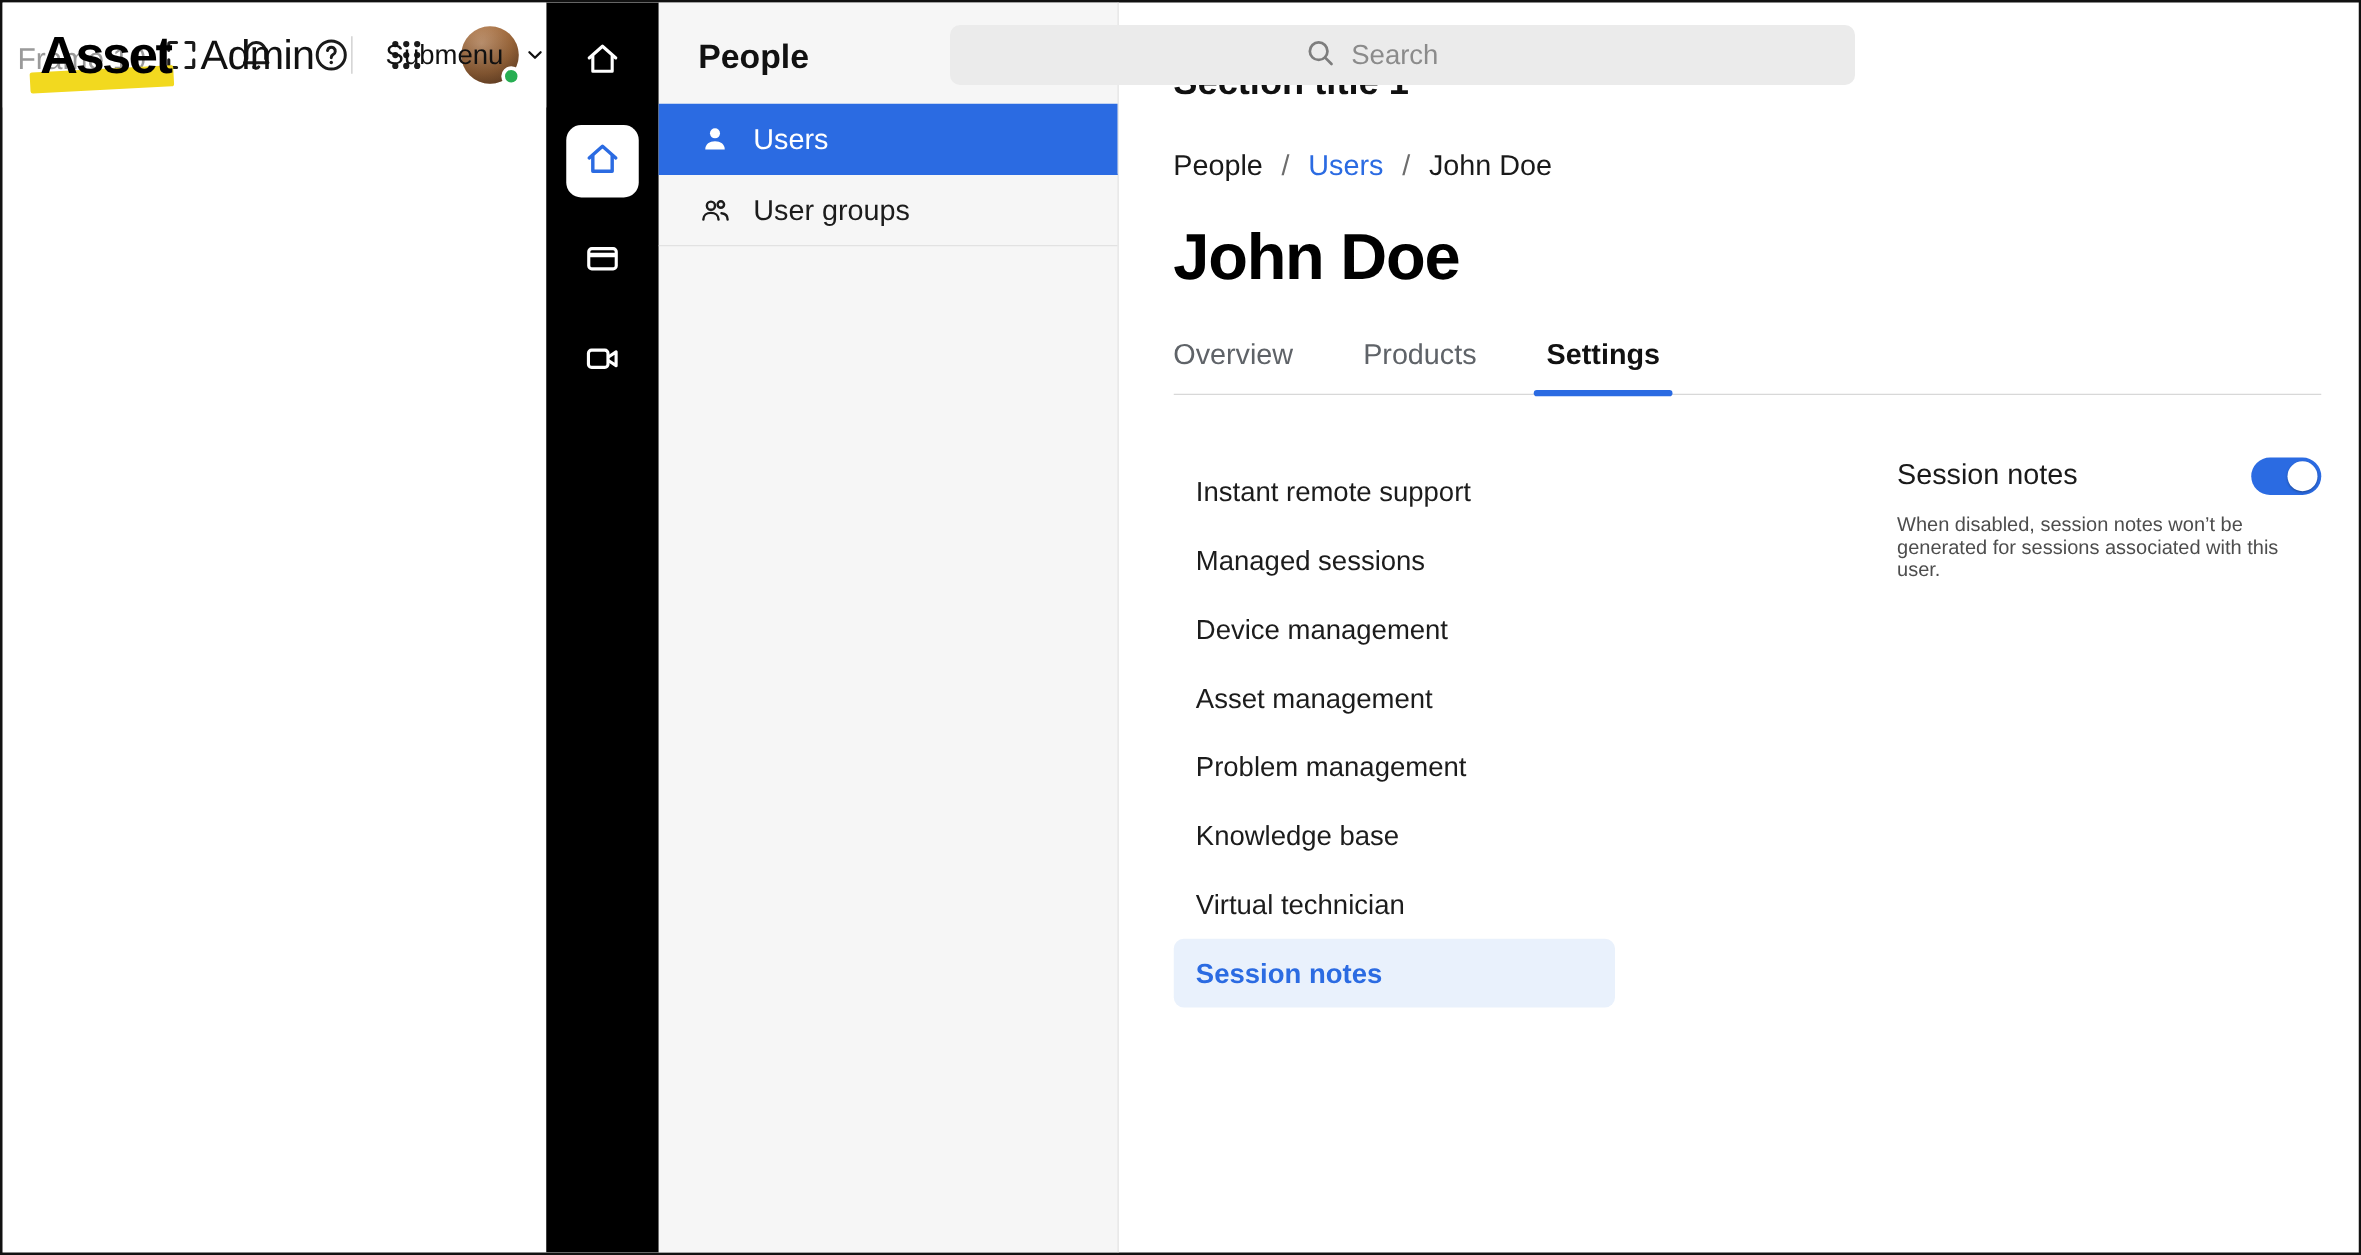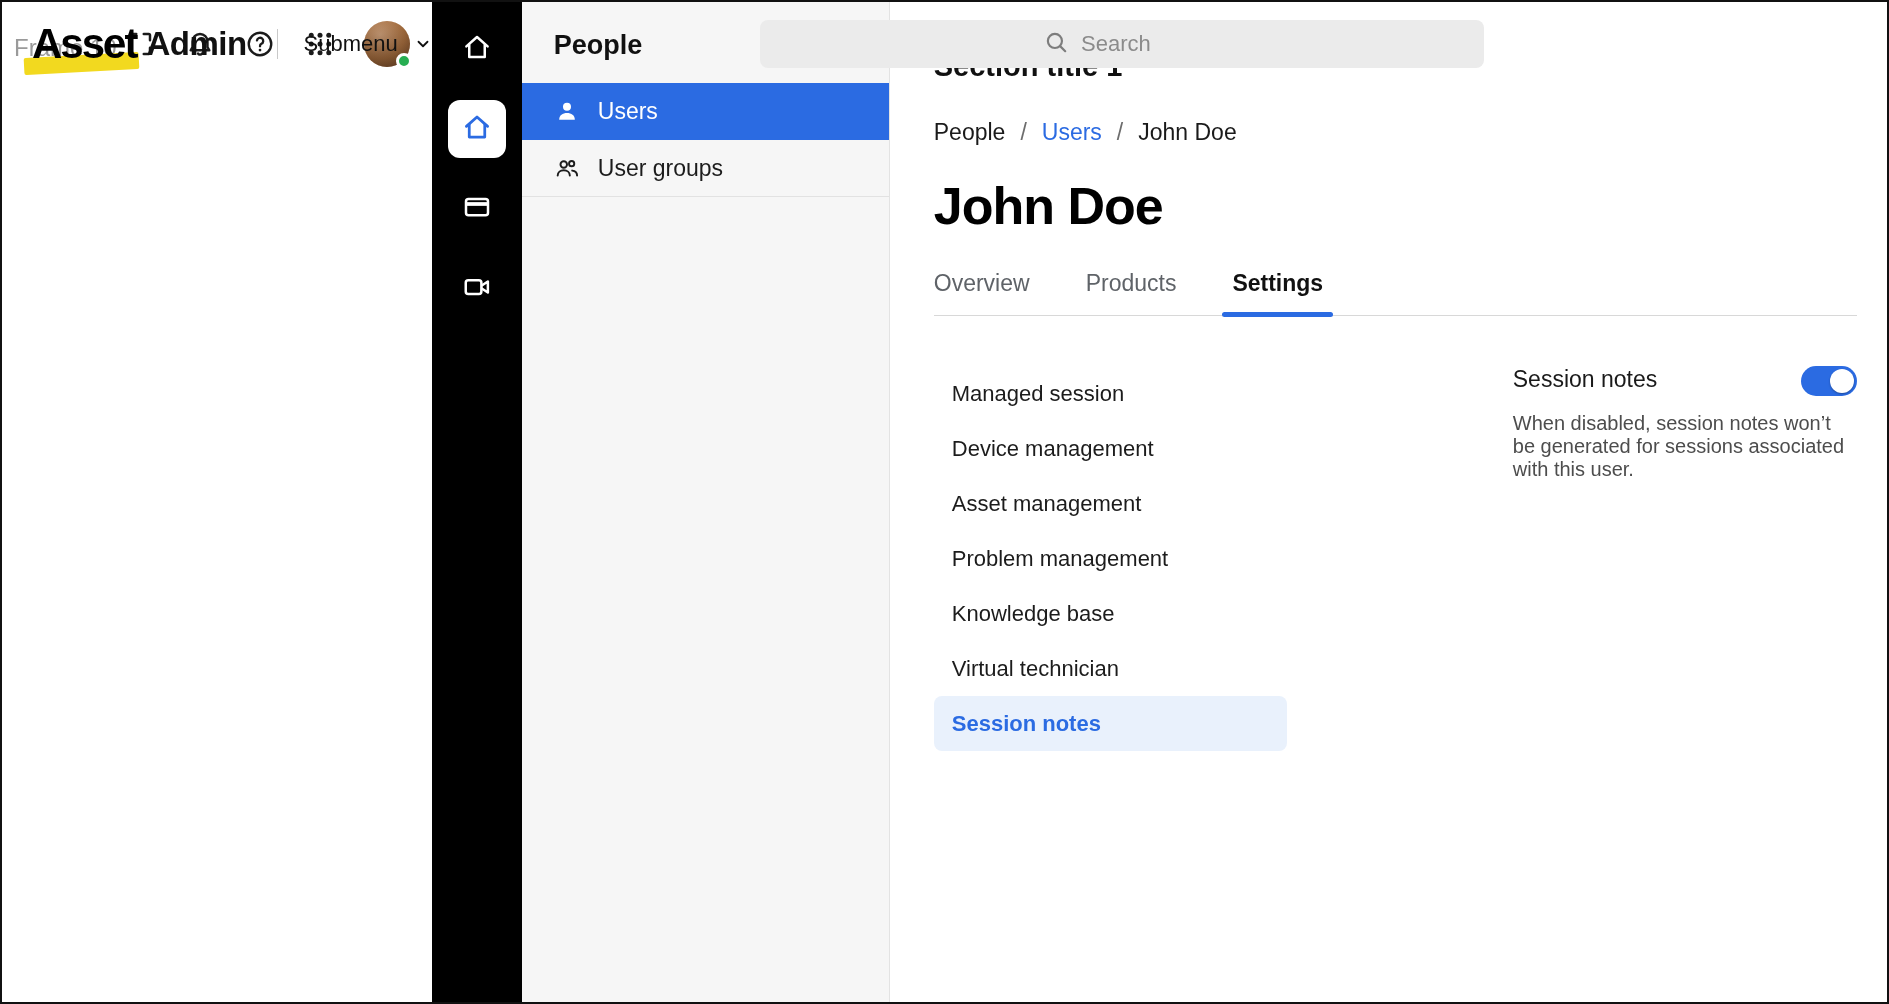--- a/index.html
+++ b/index.html
@@ -11,21 +11,21 @@
   *{margin:0;padding:0;box-sizing:border-box;}
   body{font-family:"Liberation Sans",sans-serif;background:#888;}
   .frame{width:1889px;height:1004px;border:2px solid #111;background:#fff;overflow:hidden;position:relative;display:flex;flex-direction:row;}
 
   
   .header{height:84px;background:#fff;position:relative;display:flex;align-items:center;flex:0 0 84px;}
   .frame-label{position:absolute;left:12px;top:32px;font-size:24px;color:#9a9a9a;z-index:0;}
   .logo-area{display:flex;align-items:center;padding-left:30px;position:relative;z-index:1;}
   .logo{position:relative;font-size:42px;font-weight:800;letter-spacing:-2px;color:#000;z-index:1;}
   .logo-highlight{position:absolute;left:-8px;bottom:-4px;width:110%;height:17px;background:var(--yellow);transform:rotate(-3deg);z-index:-1;border-radius:2px;}
-  .app-name{font-size:33px;font-weight:700;margin-left:10px;letter-spacing:-0.5px;color:#111;}
+  .app-name{font-size:33px;font-weight:400;margin-left:24px;letter-spacing:-0.5px;color:#111;}
   .header-divider{width:1px;height:30px;background:#c9c9c9;margin:0 26px 0 30px;}
   .submenu{display:flex;align-items:center;gap:16px;font-size:22px;font-weight:500;color:#111;cursor:pointer;}
   .submenu svg{display:block;}
   .search-box{position:absolute;left:758px;top:18px;width:724px;height:48px;background:#ebebeb;border-radius:8px;display:flex;align-items:center;justify-content:center;gap:12px;color:#7d7d7d;}
   .search-box input{background:transparent;border:none;outline:none;font-size:22px;color:#444;width:120px;font-family:"Liberation Sans",sans-serif;}
   .search-box input::placeholder{color:#8b8b8b;}
   .header-actions{position:absolute;right:22px;top:0;height:100%;display:flex;align-items:center;gap:28px;}
   .hicon{width:32px;height:32px;color:#1b1b1b;display:flex;align-items:center;justify-content:center;cursor:pointer;}
   .avatar{width:46px;height:46px;border-radius:50%;position:relative;cursor:pointer;background:radial-gradient(circle at 35% 30%,#e3b289 0%,#b87a45 55%,#6d4325 100%);}
   .avatar::before{content:"";position:absolute;inset:0;border-radius:50%;background:linear-gradient(180deg,rgba(40,25,15,.15),rgba(40,25,15,.45));}
@@ -64,21 +64,21 @@
 
   .settings-body{display:flex;margin-top:50px;}
   .settings-nav{width:353px;flex:0 0 353px;}
   .settings-nav-item{padding:11px 18px;font-size:22px;line-height:33px;color:#1c1c1c;border-radius:8px;cursor:pointer;}
   .settings-nav-item.selected{background:var(--selected-bg);color:var(--accent);font-weight:700;}
   .settings-panel{flex:1;margin-left:226px;}
   .panel-head{display:flex;align-items:flex-start;}
   .panel-title{font-size:23px;color:#1a1a1a;}
   .toggle{margin-left:auto;width:56px;height:30px;border-radius:15px;background:var(--accent);position:relative;cursor:pointer;flex:0 0 56px;}
   .toggle .knob{position:absolute;top:3px;right:3px;width:24px;height:24px;border-radius:50%;background:#fff;box-shadow:0 1px 2px rgba(0,0,0,.3);}
-  .panel-desc{margin-top:16px;font-size:20px;color:#4d4d4d;max-width:780px;}
+  .panel-desc{margin-top:16px;font-size:16px;color:#4d4d4d;max-width:780px;}
 </style>
 </head>
 <body>
 
 <div class="frame">
 
   <div class="header">
     <span class="frame-label">Frame 10</span>
 
     <div class="logo-area">
@@ -228,21 +228,22 @@
       <div class="page-title">John Doe</div>
 
       <div class="tabs">
         <div class="tab">Overview</div>
         <div class="tab">Products</div>
         <div class="tab active">Settings</div>
       </div>
 
       <div class="settings-body">
         <div class="settings-nav">
-          <div class="settings-nav-item">Managed session</div>
+          <div class="settings-nav-item">Instant remote support</div>
+          <div class="settings-nav-item">Managed sessions</div>
           <div class="settings-nav-item">Device management</div>
           <div class="settings-nav-item">Asset management</div>
           <div class="settings-nav-item">Problem management</div>
           <div class="settings-nav-item">Knowledge base</div>
           <div class="settings-nav-item">Virtual technician</div>
           <div class="settings-nav-item selected">Session notes</div>
         </div>
 
         <div class="settings-panel">
           <div class="panel-head">

